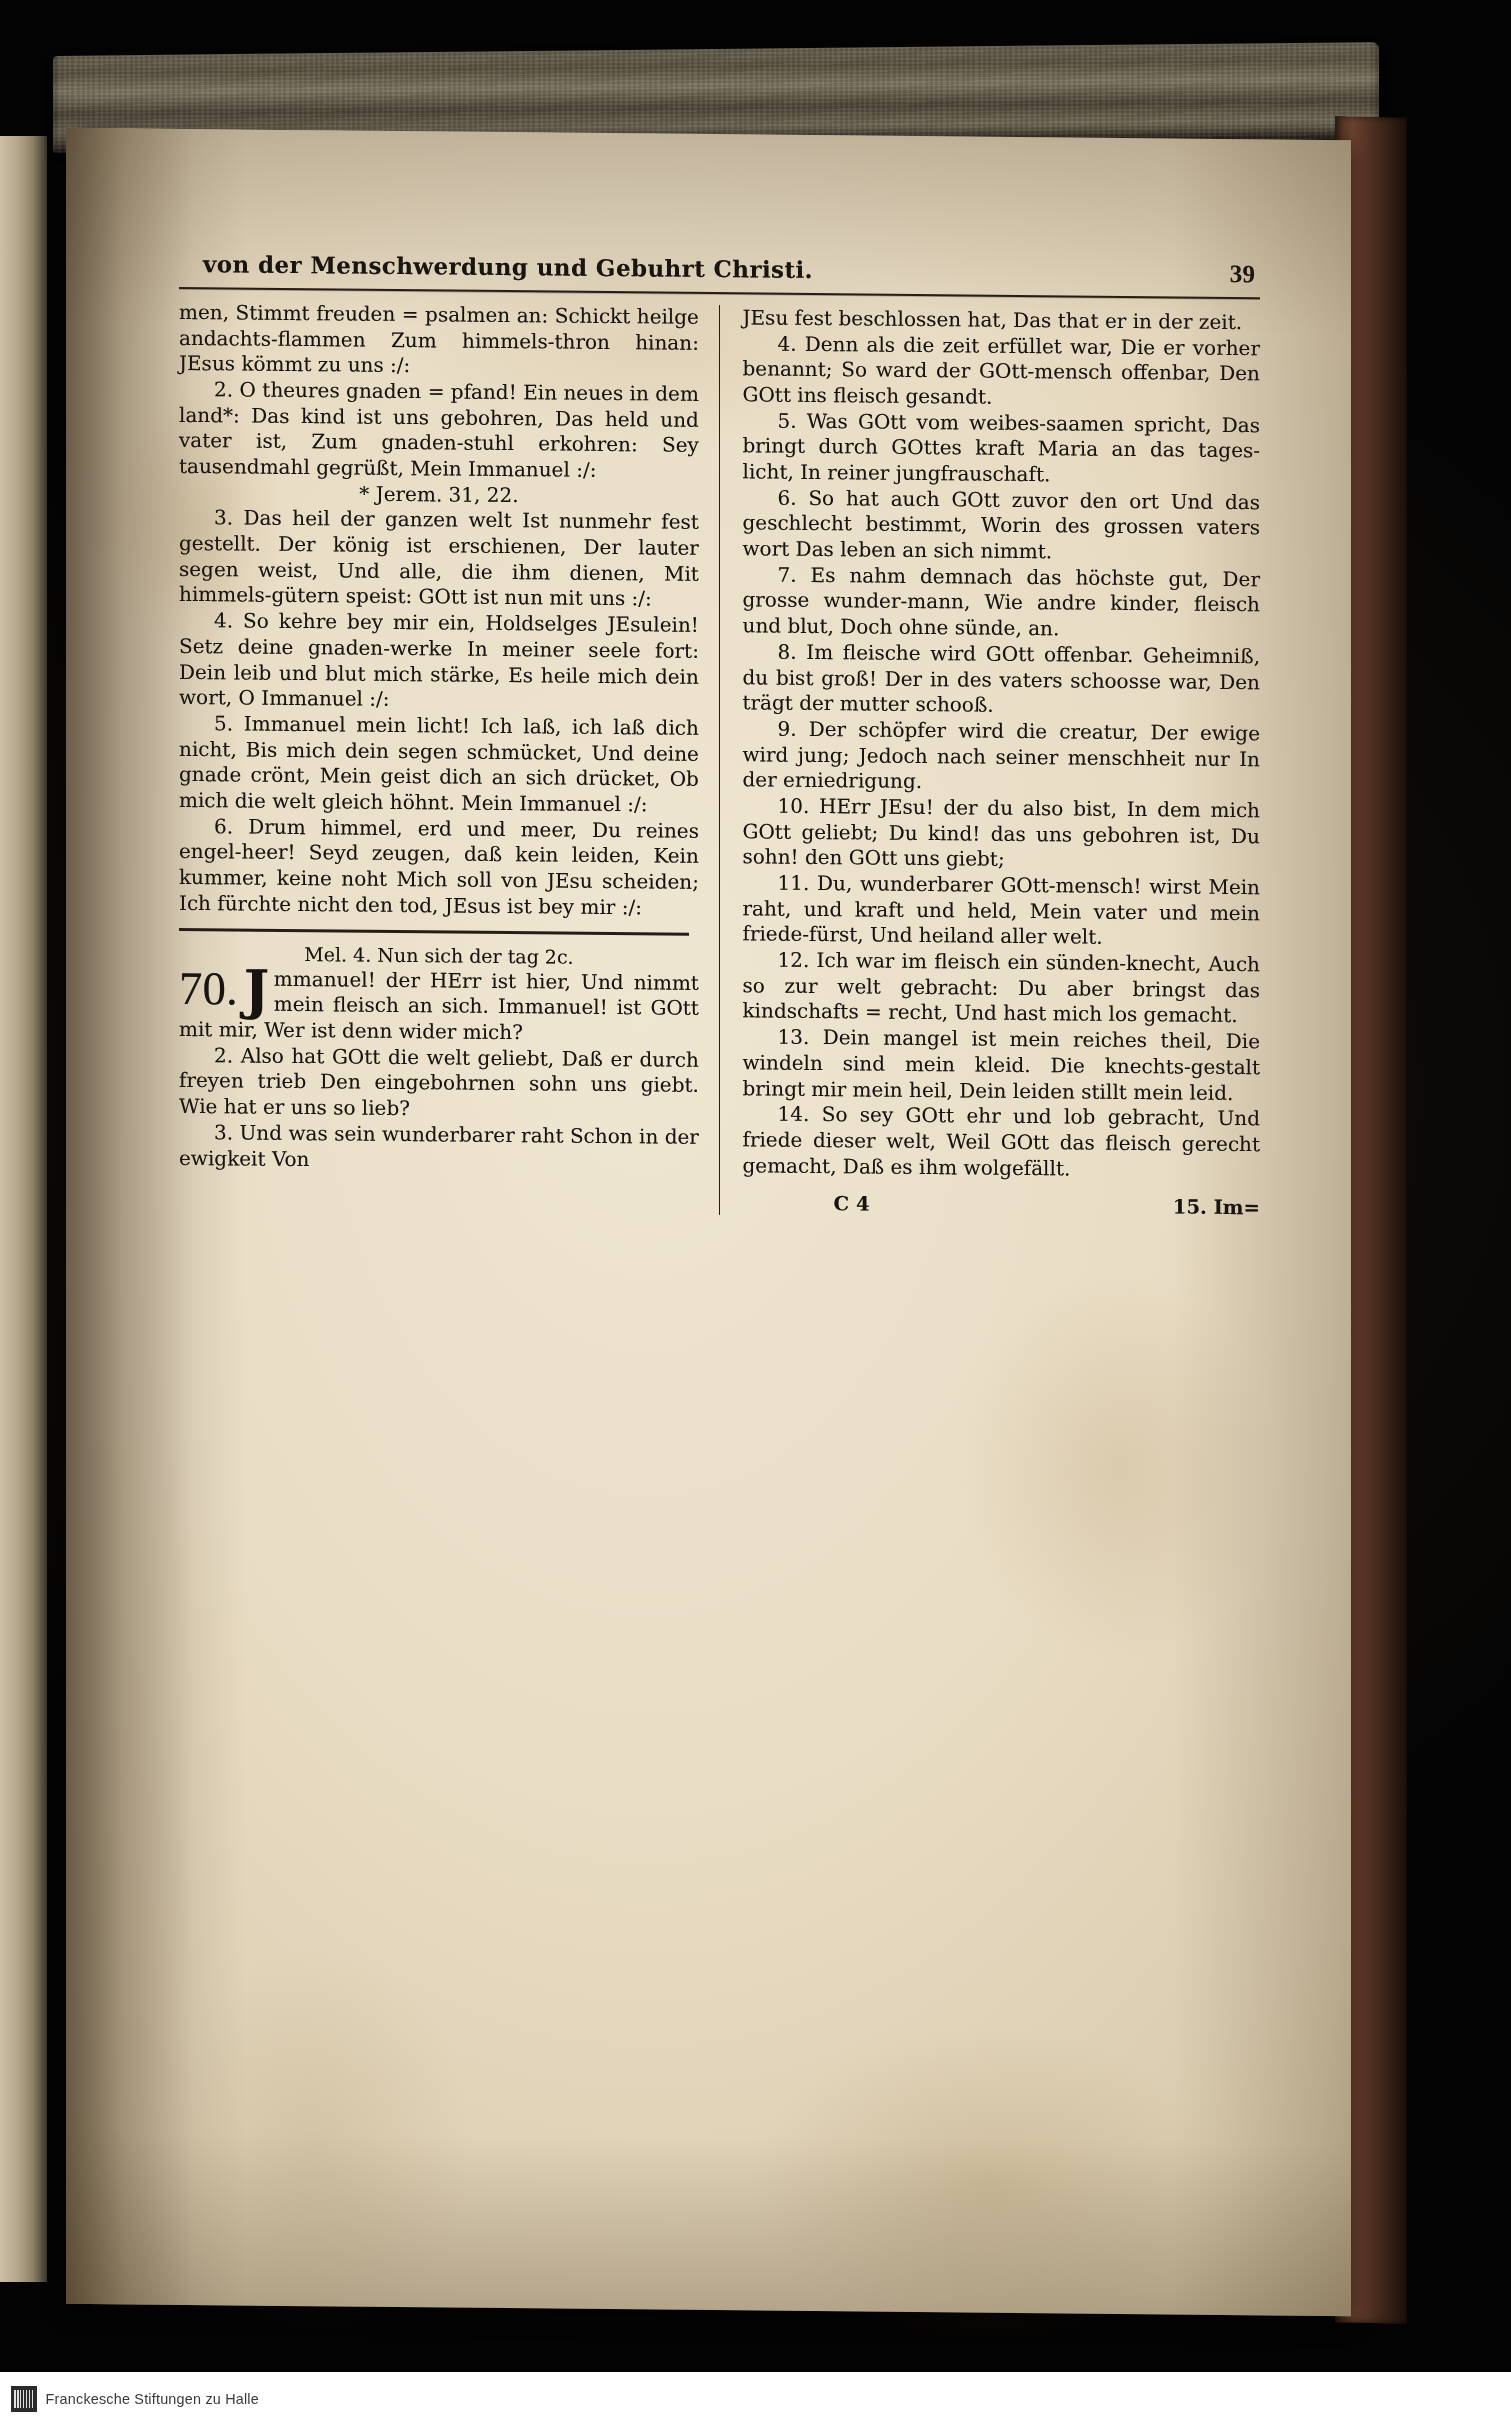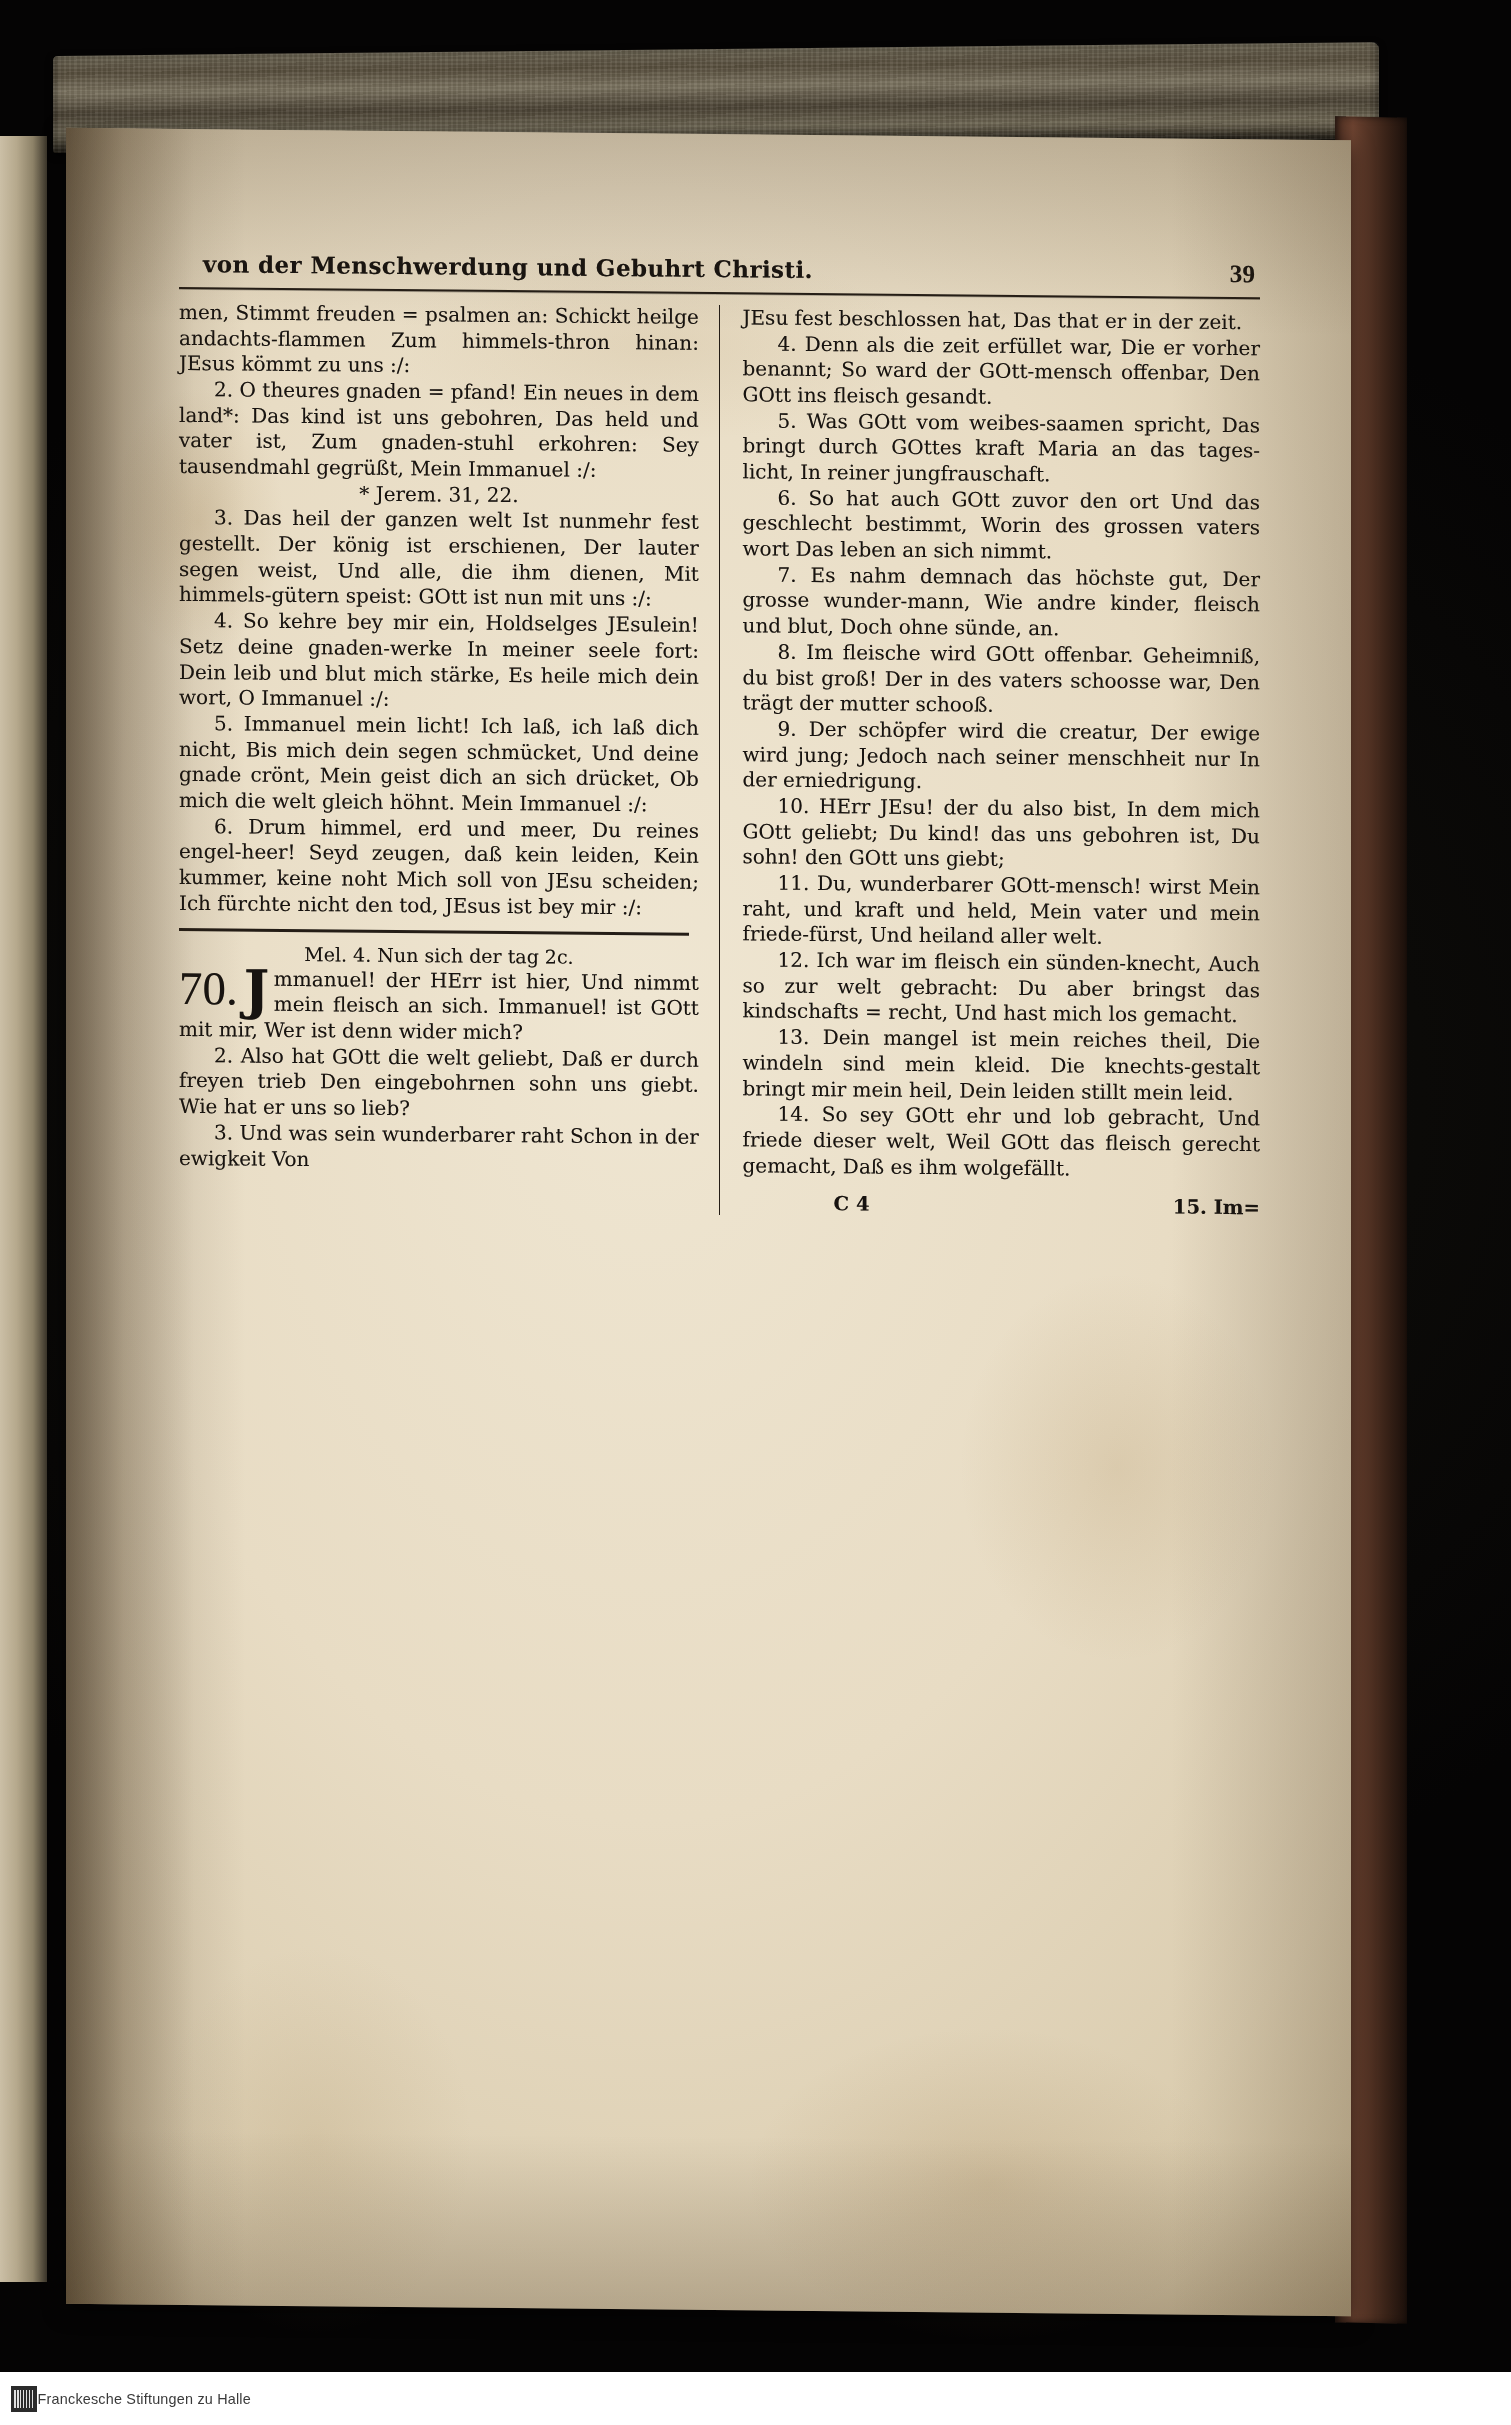--- a/index.html
+++ b/index.html
@@ -235,21 +235,21 @@
   
   .footer-bar {
     position: absolute;
     left: 0;
     bottom: 0;
     width: 1511px;
     height: 54px;
     background: #ffffff;
     display: flex;
     align-items: center;
-    gap: 1px;
+    gap: 9px;
     padding-left: 10.6px;
     box-sizing: border-box;
   }
   .wm-logo {
     width: 26px;
     height: 26px;
     background: #2b2b2b;
     position: relative;
     flex: none;
   }

